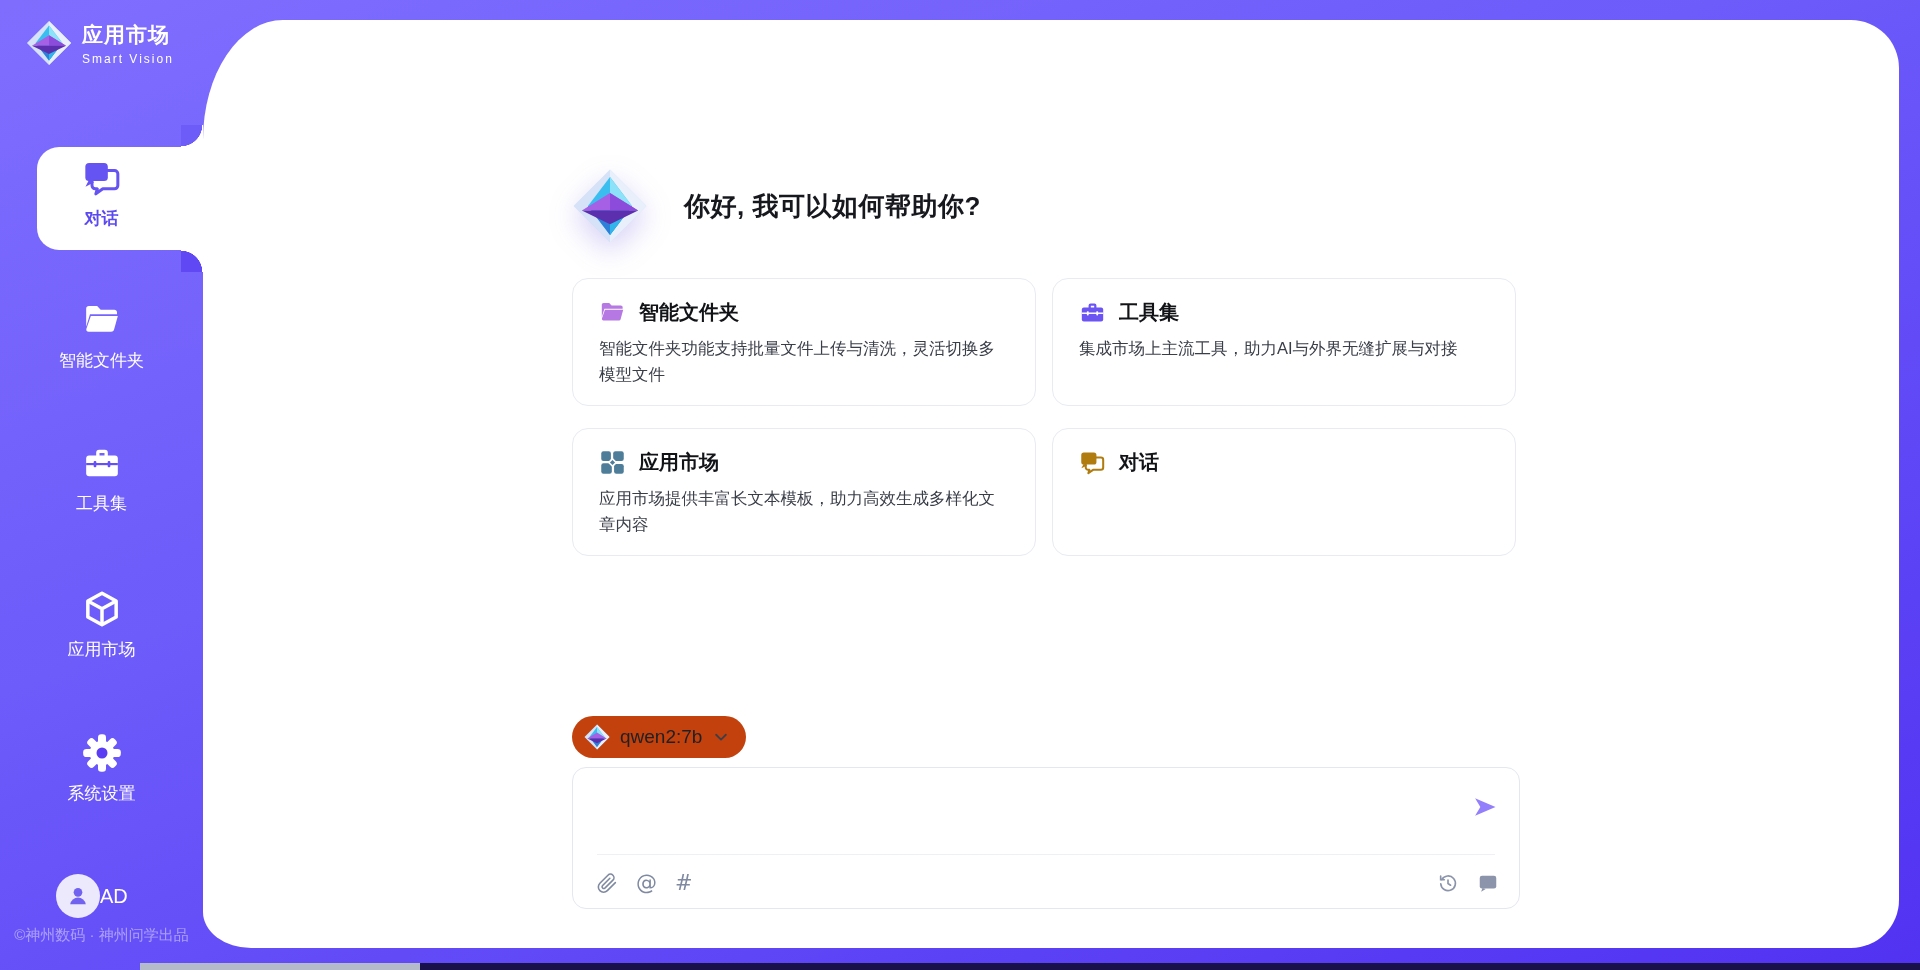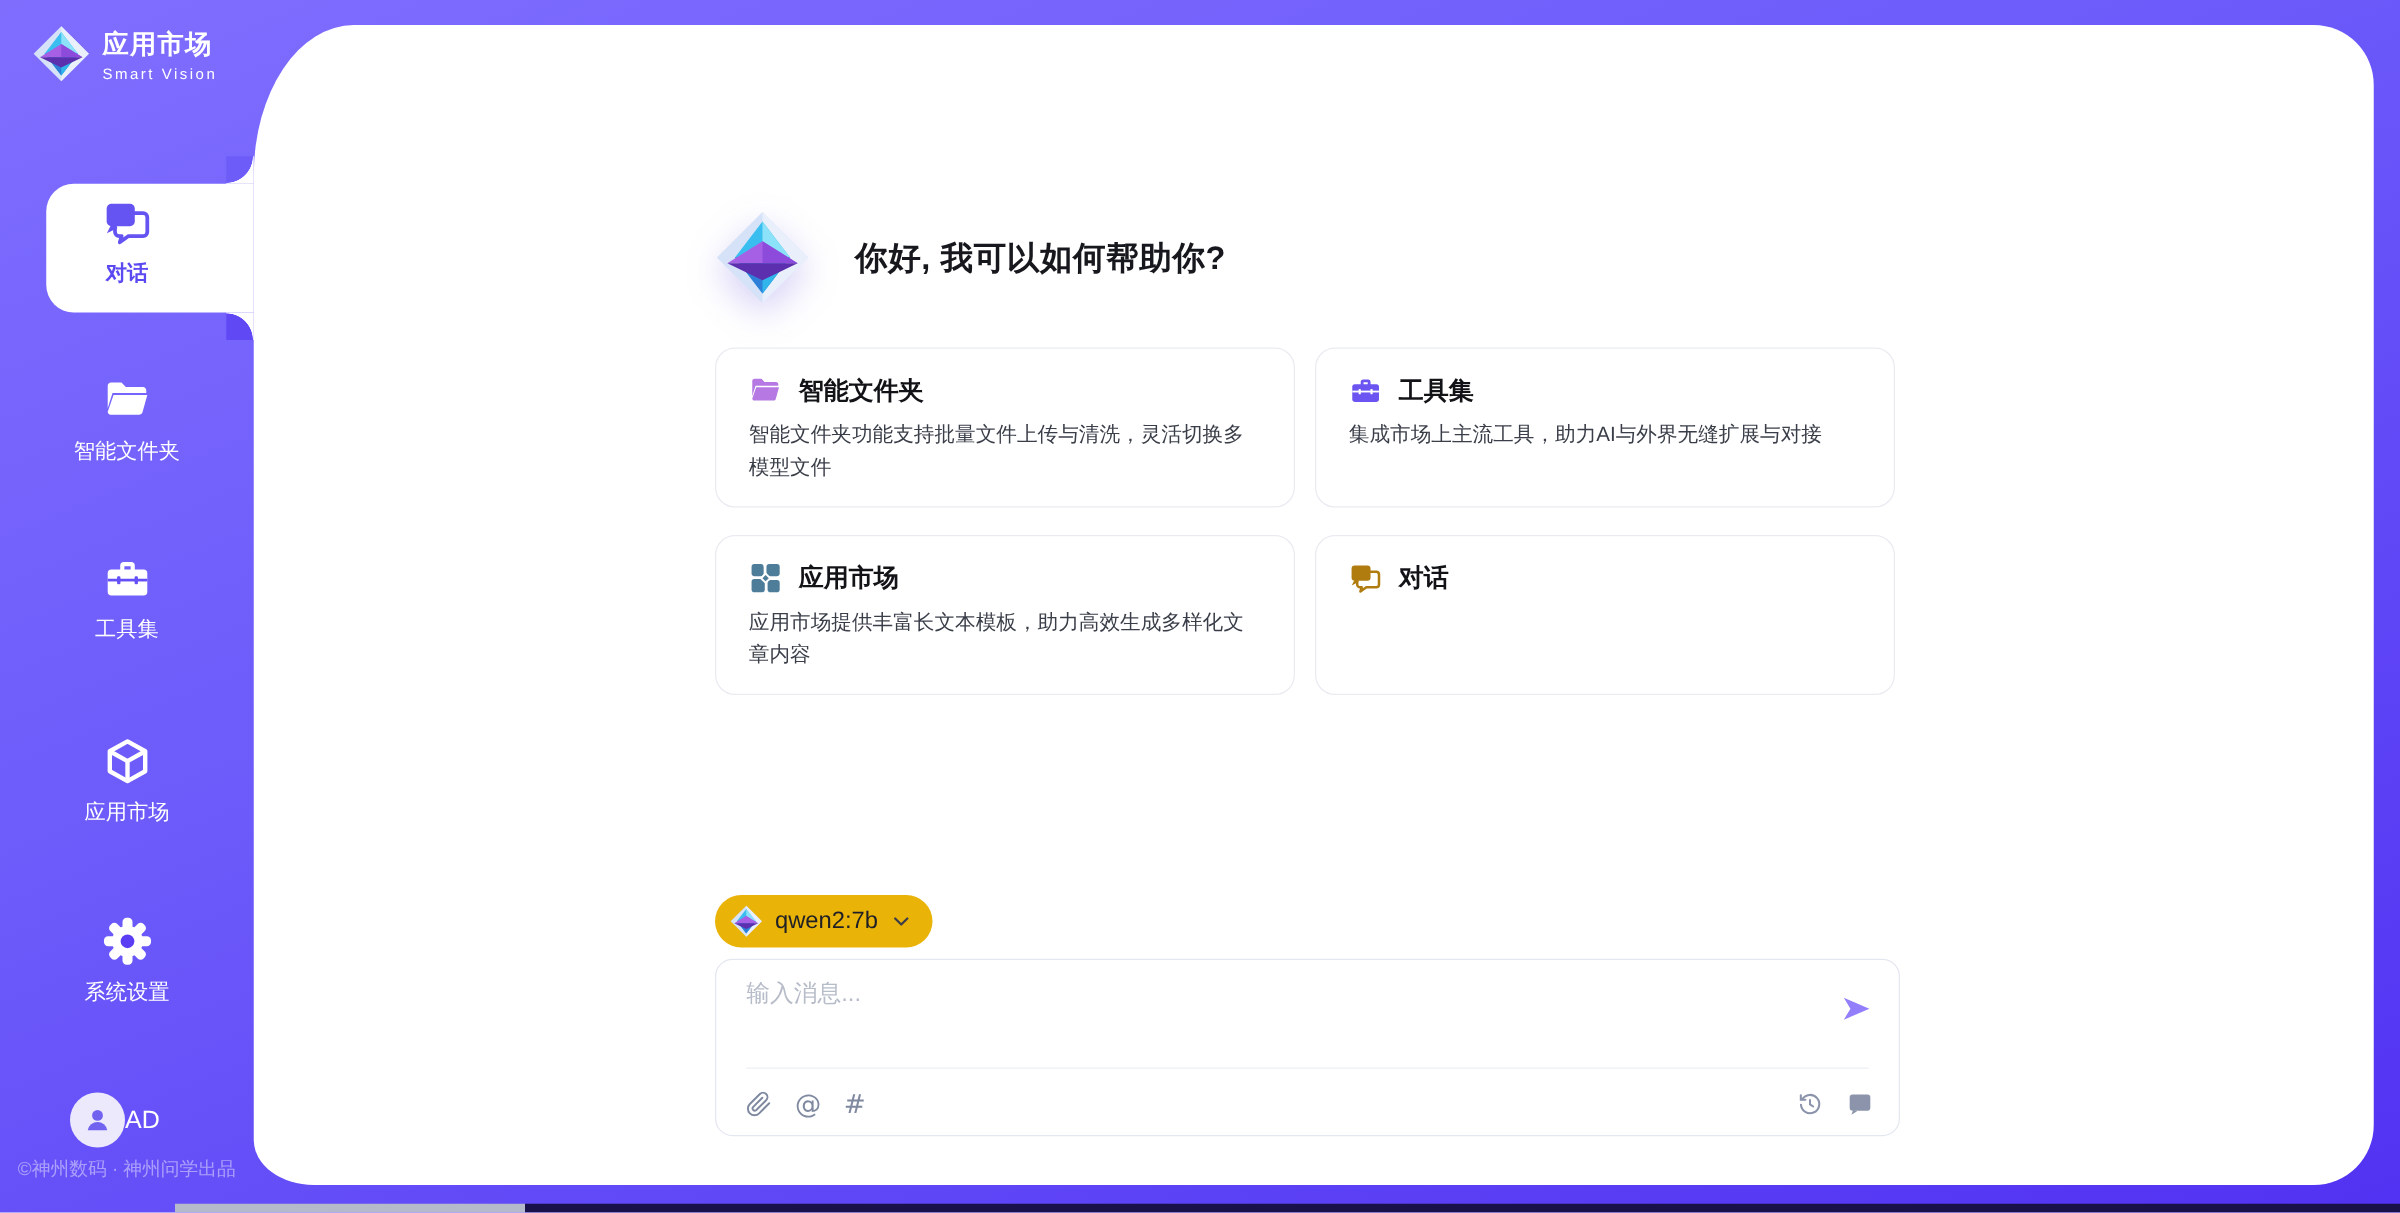--- a/index.html
+++ b/index.html
@@ -48,21 +48,21 @@
   .cards { position:absolute; top:258px; left:0; display:grid;
            grid-template-columns:464px 464px; gap:22px 16px; }
   .card { width:464px; height:128px; background:#fff; border:1px solid #e9ebf1; border-radius:16px;
           padding:20px 26px; cursor:pointer; }
   .card-head { display:flex; align-items:center; gap:13px; }
   .card-title { font-size:20px; font-weight:700; color:#121317; }
   .card-desc { margin-top:9px; font-size:16.5px; line-height:1.6; color:#3a3e48; }
 
   .model-pill { position:absolute; top:696px; left:0; height:42px; display:inline-flex;
                 align-items:center; gap:10px; padding:0 16px 0 12px; border:none; cursor:pointer;
-                background:#eab308; border-radius:21px; font-family:inherit; }
+                background:#c2410c; border-radius:21px; font-family:inherit; }
   .model-pill span { font-size:19px; color:#1f2026; }
 
   .composer { position:absolute; top:747px; left:0; width:948px; height:142px; background:#fff;
               border:1.5px solid #e4e7ef; border-radius:14px; }
   .composer textarea { position:absolute; left:24px; top:14px; width:840px; height:62px;
               border:none; outline:none; resize:none; font-family:inherit; font-size:19px; color:#2a2c33; }
   .composer textarea::placeholder { color:#b7bcc9; }
   .send-btn { position:absolute; right:18px; top:24px; width:32px; height:32px; border:none;
               background:transparent; cursor:pointer; }
   .composer-divider { position:absolute; left:24px; right:24px; top:86px; height:1px; background:#eef0f4; }
@@ -268,21 +268,20 @@
           <polygon points="50,33 87,56 13,56" fill="#a660e6"></polygon>
           <polygon points="13,56 87,56 50,74" fill="#5c2fae"></polygon>
         </svg>
         <span>qwen2:7b</span>
         <svg width="18" height="18" viewBox="0 0 24 24">
           <path d="M5.5 9l6.5 6.5L18.5 9" fill="none" stroke="#3c3f49" stroke-width="2.4" stroke-linecap="round" stroke-linejoin="round"></path>
         </svg>
       </button>
 
       <div class="composer">
-        <textarea placeholder="输入消息..." style=""></textarea>
 
         <button class="send-btn">
           <svg width="28" height="28" viewBox="0 0 24 24">
             <path d="M3.5 4.5L21 12 3.5 19.5 8 12z" fill="#937ffb"></path>
           </svg>
         </button>
 
         <div class="composer-divider"></div>
 
         <div class="composer-bar">

